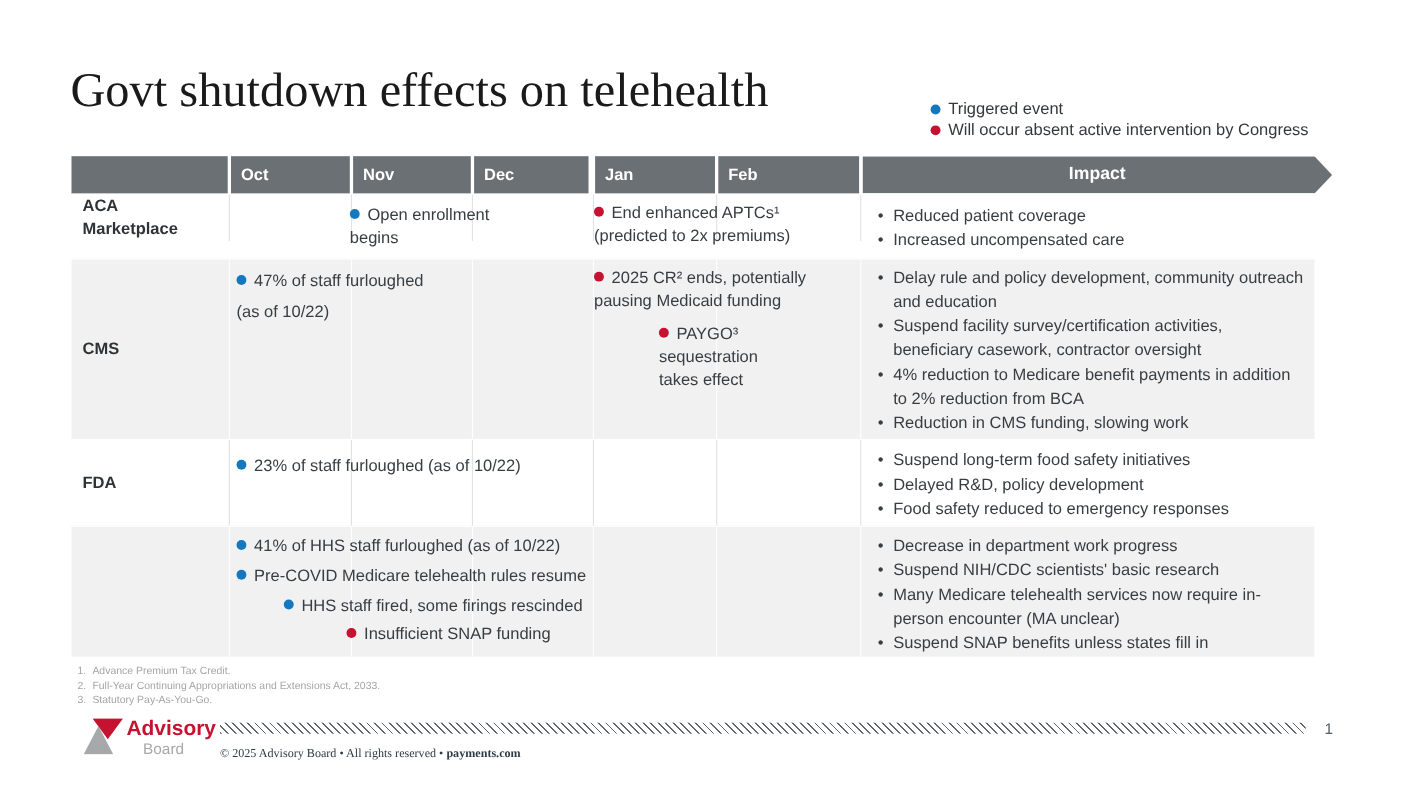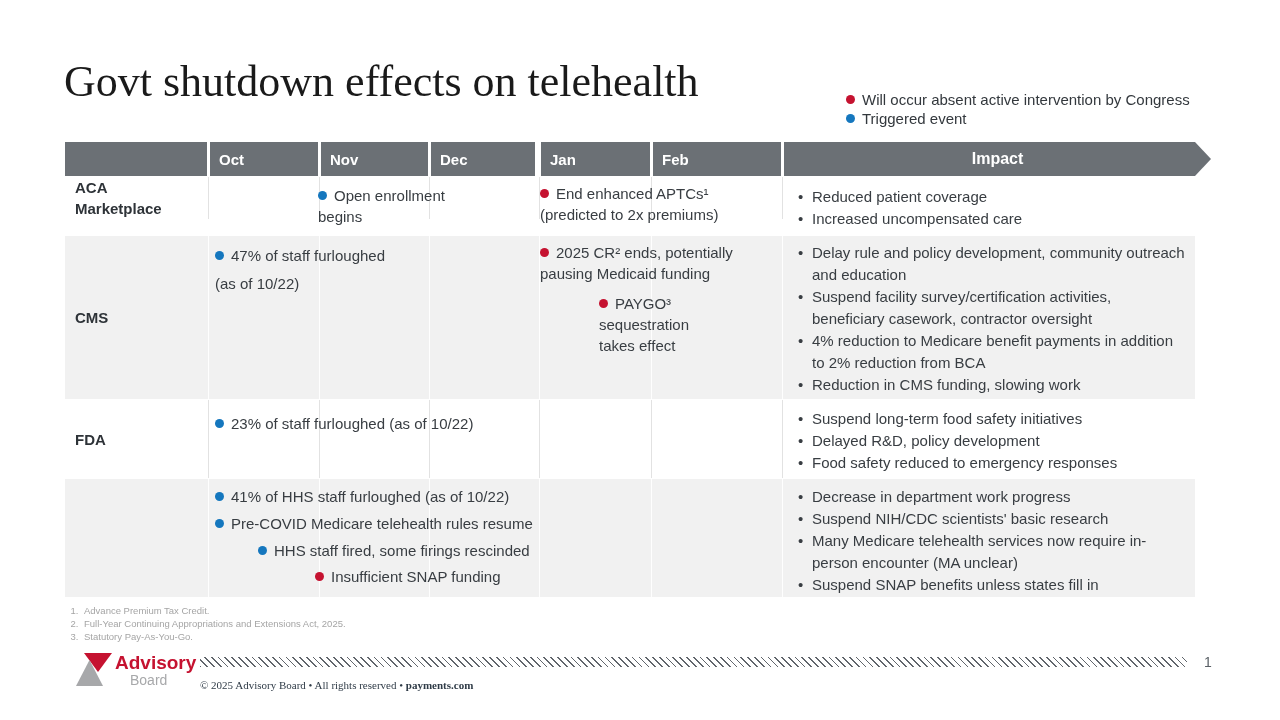--- a/index.html
+++ b/index.html
@@ -56,26 +56,26 @@
 </style>
 </head>
 <body>
 
 <div class="slide">
 
   <div class="title">Govt shutdown effects on telehealth</div>
 
   <div class="legend">
     <div class="legend-row">
+      <span class="dot blue"></span>
+      <span>Triggered event</span>
+    </div>
+    <div class="legend-row">
       <span class="dot red"></span>
       <span>Will occur absent active intervention by Congress</span>
-    </div>
-    <div class="legend-row">
-      <span class="dot blue"></span>
-      <span>Triggered event</span>
     </div>
   </div>
 
   <div class="table">
 
     <div class="hcell" style="left:0;width:142px;"></div>
     <div class="hcell" style="left:145px;width:108px;">Oct</div>
     <div class="hcell" style="left:256px;width:107px;">Nov</div>
     <div class="hcell" style="left:366px;width:104px;">Dec</div>
     <div class="hcell" style="left:476px;width:109px;">Jan</div>
@@ -155,21 +155,21 @@
           <li>Decrease in department work progress</li>
           <li>Suspend NIH/CDC scientists' basic research</li>
           <li>Many Medicare telehealth services now require in-person encounter (MA unclear)</li>
           <li>Suspend SNAP benefits unless states fill in</li>
         </ul>
     </div>
   </div>
 
   <ol class="footnotes">
       <li>Advance Premium Tax Credit.</li>
-      <li>Full-Year Continuing Appropriations and Extensions Act, 2025.</li>
+      <li>Full-Year Continuing Appropriations and Extensions Act, 2033.</li>
       <li>Statutory Pay-As-You-Go.</li>
     </ol>
 
   <div class="logo">
     <div class="logo-mark">
       <div class="lm-red"></div>
         <div class="lm-gray"></div>
     </div>
     <div class="logo-text">
       <div class="brand1">Advisory</div>

